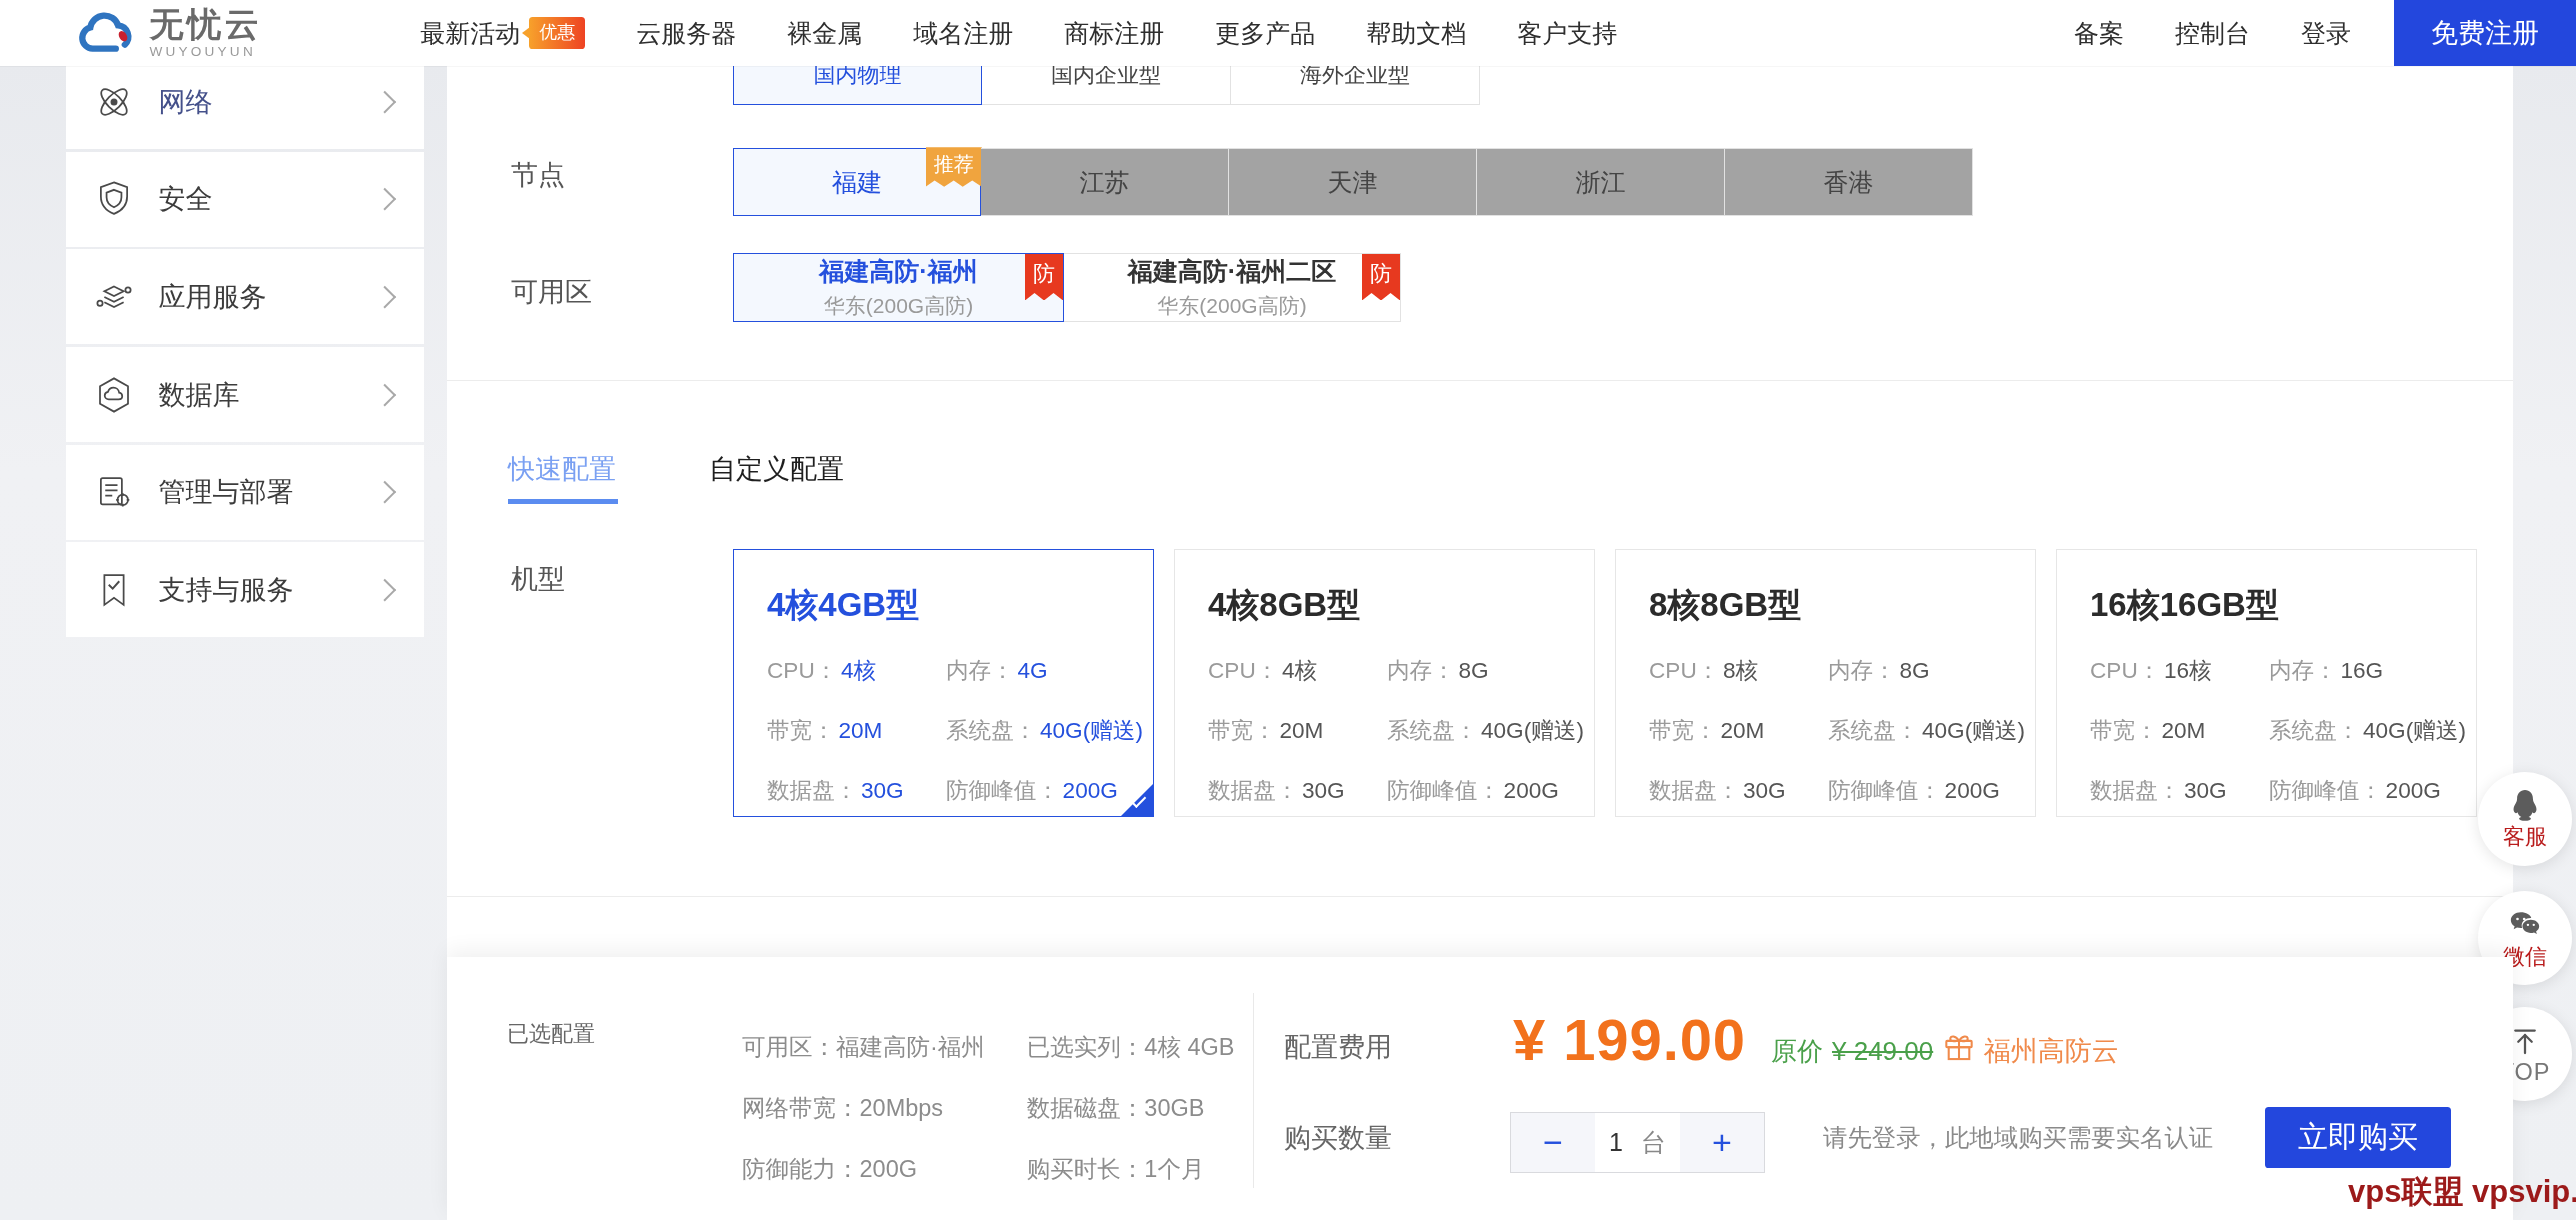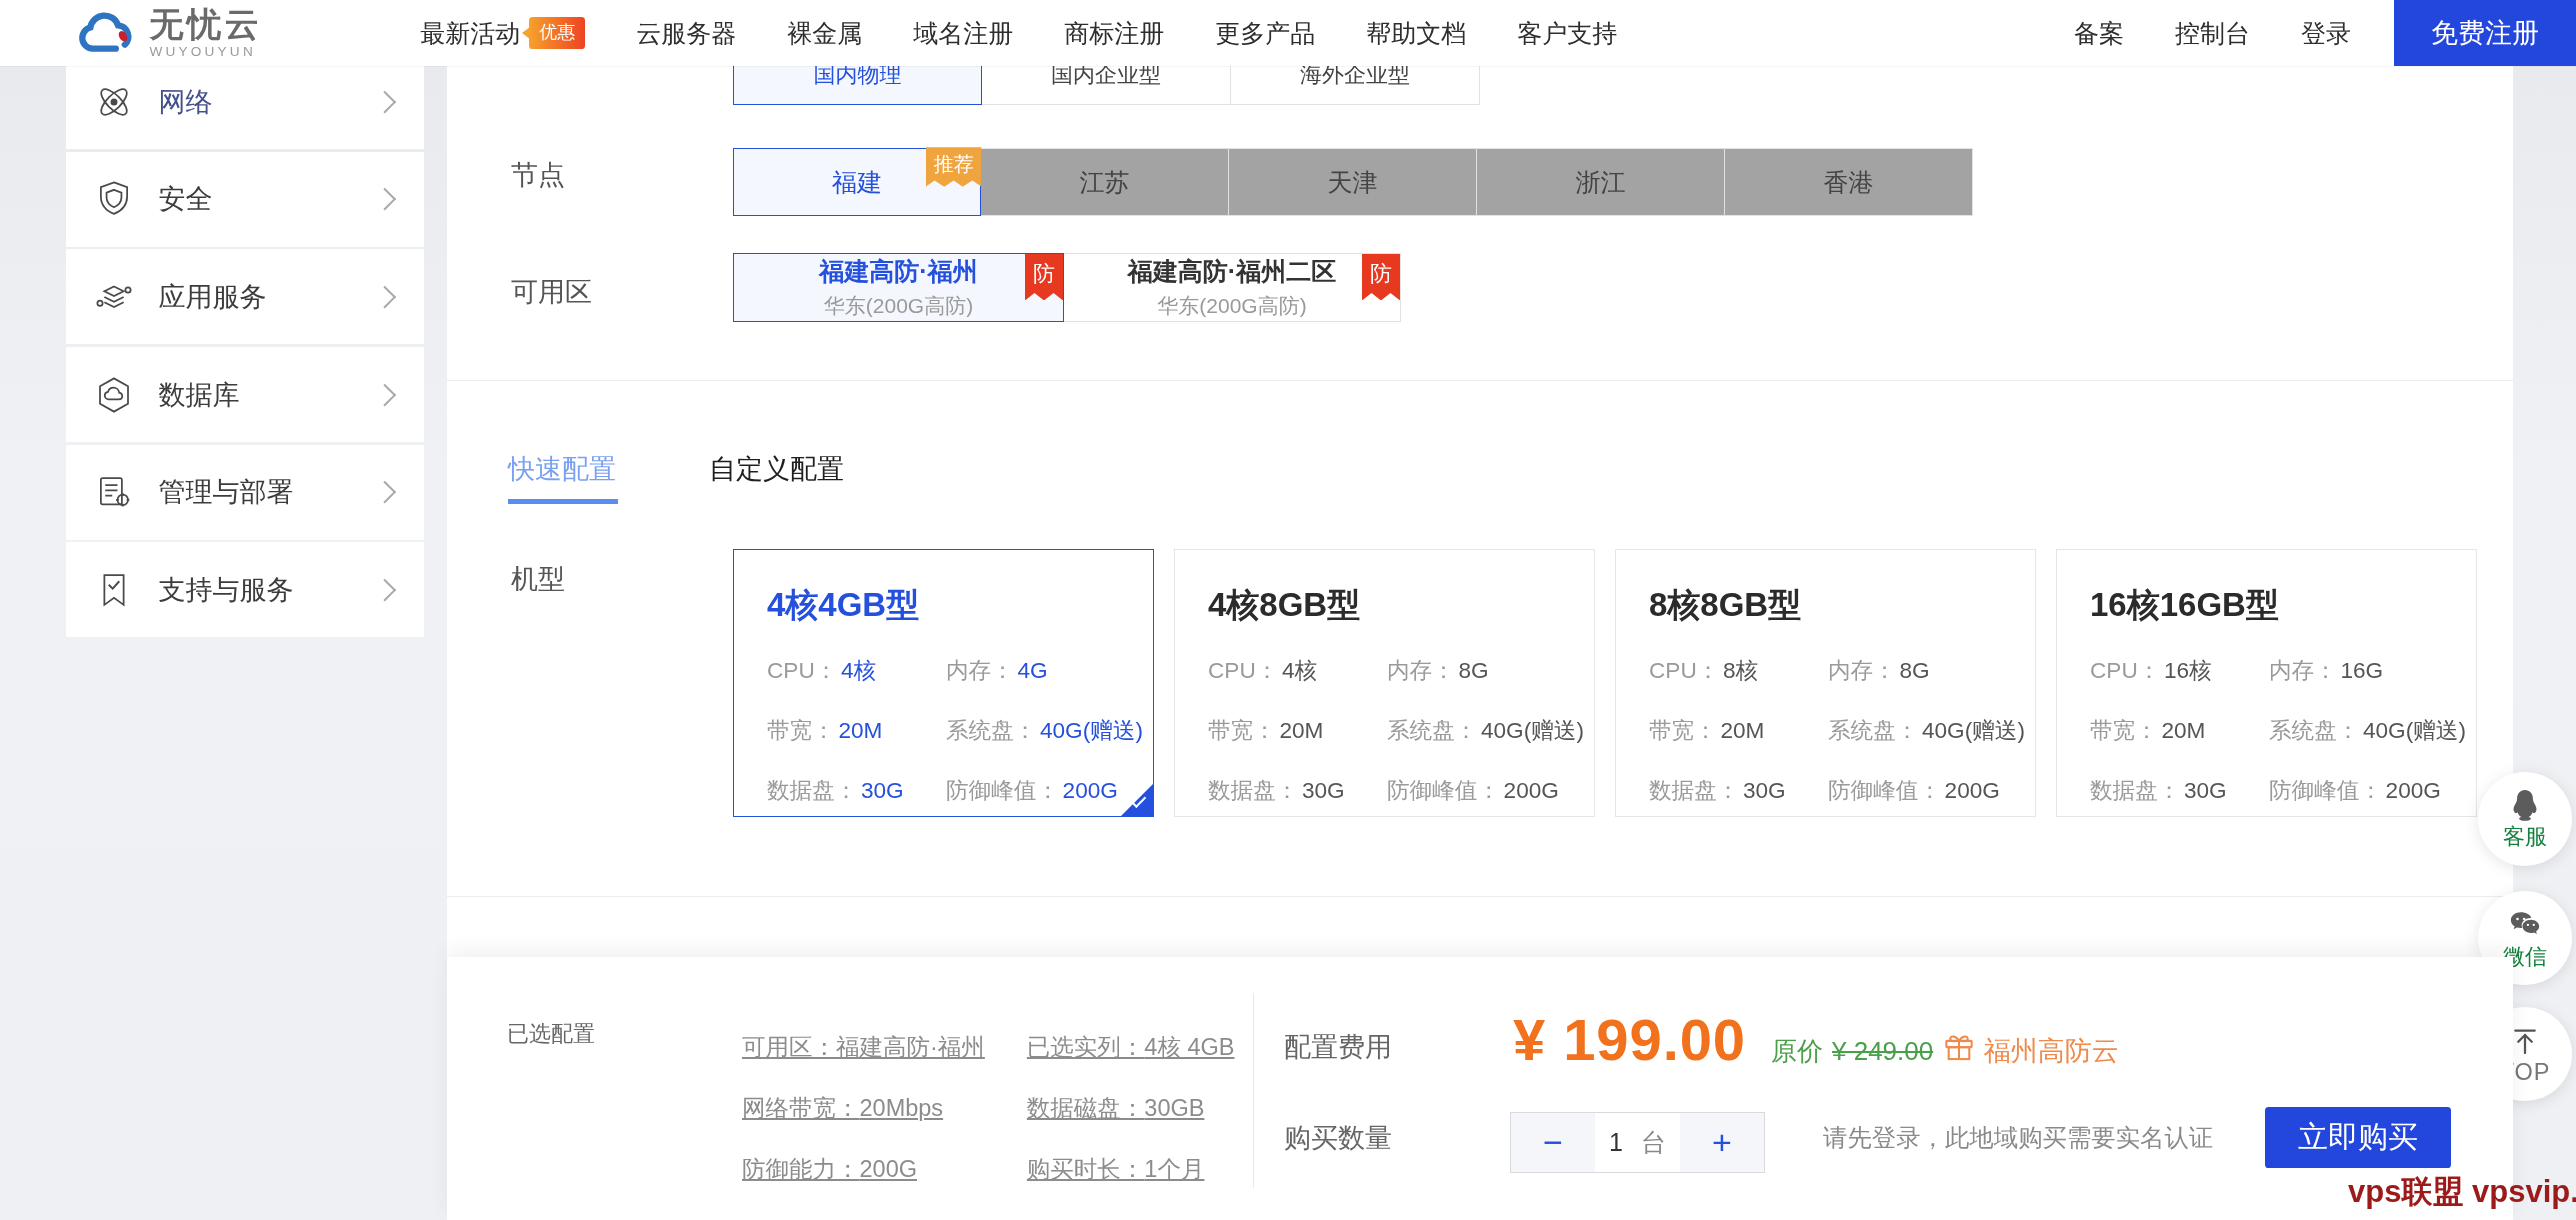--- a/index.html
+++ b/index.html
@@ -92,21 +92,21 @@
   .corner{position:absolute;right:-0.9px;bottom:-0.9px;width:0;height:0;
        border-left:34px solid transparent;border-bottom:34px solid #2450dd;}
   .corner::after{content:"";position:absolute;left:-22px;top:14.5px;width:11.8px;height:5.4px;
        border-left:2.7px solid #fff;border-bottom:2.7px solid #fff;transform:rotate(-45deg);}
 
   
   .panel{position:absolute;left:0;top:957px;width:2066px;height:263px;background:#fff;
        box-shadow:0 -7.2px 20px rgba(0,0,0,.06);z-index:30;}
   .sum-title{position:absolute;left:60px;top:62px;font-size:22px;color:#666;}
   .sum-grid{position:absolute;left:295px;top:74px;display:grid;grid-template-columns:auto auto;
-       column-gap:42px;row-gap:29px;font-size:23.5px;color:#8c8c8c;white-space:nowrap;text-decoration:underline;}
+       column-gap:42px;row-gap:29px;font-size:23.5px;color:#8c8c8c;white-space:nowrap;}
   .v-div{position:absolute;left:806px;top:36px;height:195px;width:0.9px;background:#e9e9e9;}
   .fee-label{position:absolute;left:837px;top:72px;font-size:27px;color:#666;}
   .price-row{position:absolute;left:1066px;top:49px;display:flex;align-items:baseline;white-space:nowrap;}
   .price{font-size:58px;font-weight:700;color:#f2711c;letter-spacing:0.9px;}
   .orig-label{margin-left:25px;font-size:26px;color:#4aa04a;}
   .orig-price{margin-left:9px;font-size:26px;color:#4aa04a;text-decoration:line-through;}
   .gift{margin-left:7.2px;align-self:center;width:38px;height:38px;transform:translateY(7.2px);}
   .promo-name{margin-left:5.4px;font-size:27px;color:#f08a4b;}
   .qty-label{position:absolute;left:837px;top:163px;font-size:27px;color:#666;}
   .stepper{position:absolute;left:1063px;top:155px;display:flex;height:61px;}
@@ -120,21 +120,21 @@
   .qty-unit{font-size:25px;color:#888;}
   .login-note{position:absolute;left:1376px;top:165px;font-size:24.4px;color:#8a8a8a;white-space:nowrap;}
   .buy-btn{position:absolute;left:1818px;top:150px;width:186px;height:61px;background:#2347dd;color:#fff;
        font-size:30px;border:none;border-radius:3.6px;display:flex;align-items:center;justify-content:center;cursor:pointer;}
   .watermark{position:absolute;left:1901px;top:214px;font-size:31px;font-weight:700;color:#9c1a1a;white-space:nowrap;}
 
   
   .float-btn{position:absolute;left:2478px;width:94px;height:94px;border-radius:50%;background:#fff;
        box-shadow:0 2.7px 14.5px rgba(0,0,0,.10);display:flex;flex-direction:column;align-items:center;
        justify-content:center;z-index:10;cursor:pointer;}
-  .float-label{font-size:22px;color:#15803d;margin-top:-1.8px;}
+  .float-label{font-size:22px;color:#b91c1c;margin-top:-1.8px;}
   .float-top-label{font-size:23.5px;color:#777;letter-spacing:0.9px;}
 </style>
 </head>
 <body>
 
 <div class="page">
 
   <div class="content">
 
     <div class="product-tabs">

